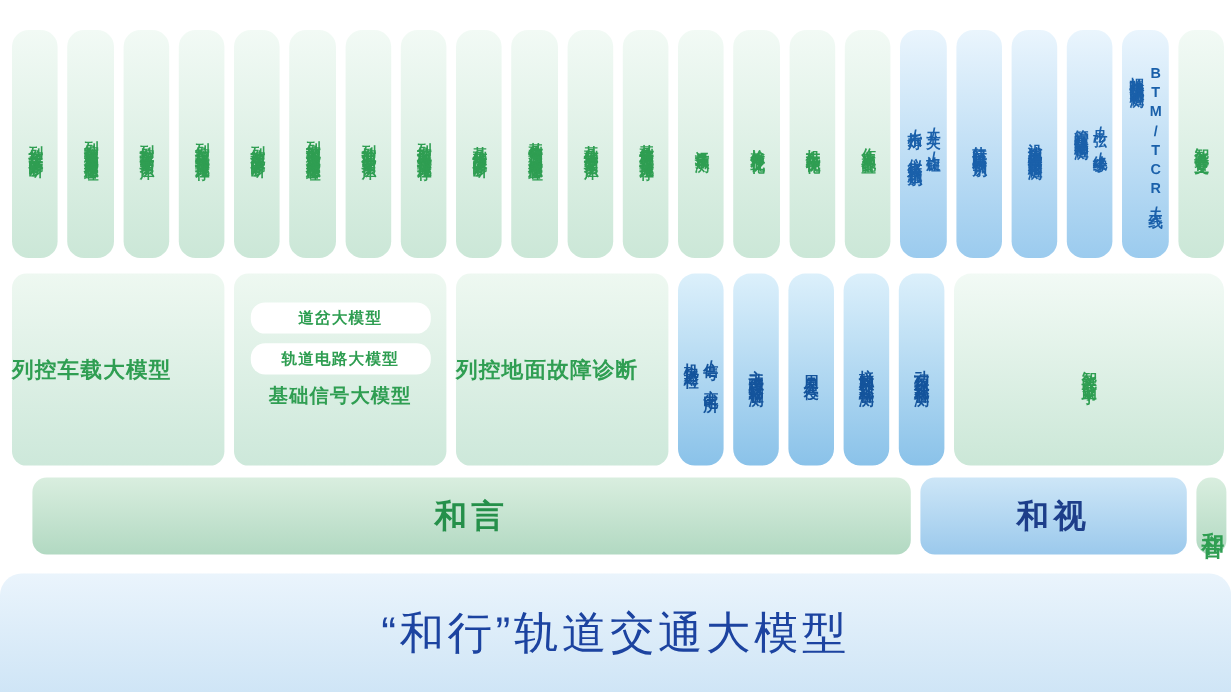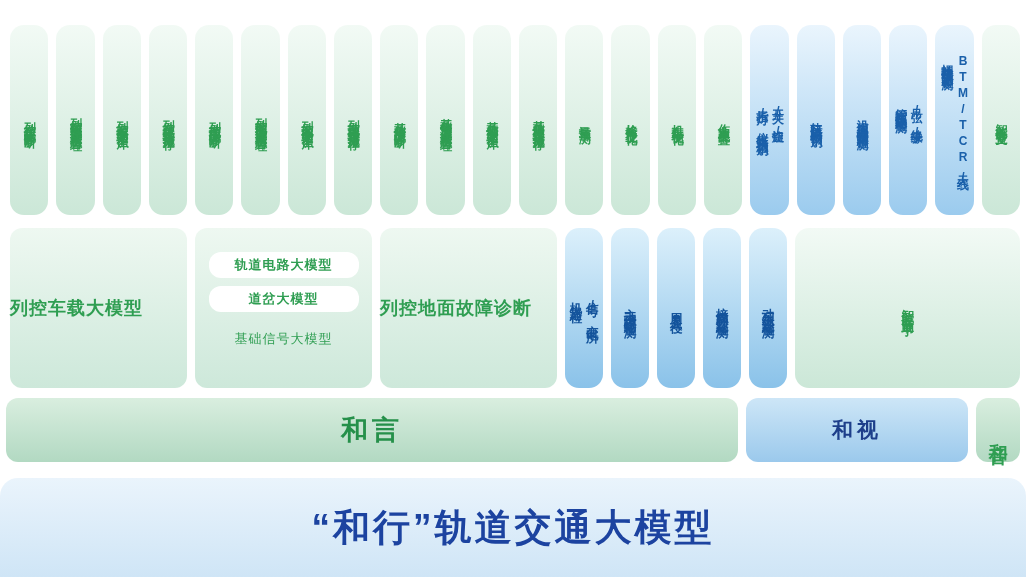--- a/index.html
+++ b/index.html
@@ -3,21 +3,21 @@
 <meta charset="utf-8">
 <style>
   html,body{margin:0;padding:0;background:#ffffff;}
   .stage{
     position:relative;width:1026px;height:577px;overflow:hidden;background:#ffffff;
     font-family:"Liberation Sans","DejaVu Sans",sans-serif;
   }
   
   .top-row{position:absolute;top:25px;left:10px;right:6px;height:190px;display:flex;gap:8px;}
   .mid-row{position:absolute;top:228px;left:10px;right:6px;height:160px;display:flex;gap:8px;}
-  .band-row{position:absolute;top:398px;left:6px;right:6px;height:64px;display:flex;gap:8px;}
+  .band-row{position:absolute;top:398px;left:27px;right:6px;height:64px;display:flex;gap:8px;}
   
   .pill{flex:1 1 0;border-radius:14px;display:flex;align-items:center;justify-content:center;}
   .pill.green{background:linear-gradient(180deg,#f2faf5 0%,#cbe7d7 100%);color:#2f9e52;}
   .pill.blue{background:linear-gradient(180deg,#eaf5fd 0%,#9bcbee 100%);color:#1a60aa;}
   .pill.mid-blue{background:linear-gradient(180deg,#dcf0fb 0%,#8ac2e9 100%);color:#14549c;}
   .vtext{
     writing-mode:vertical-rl;text-orientation:upright;white-space:pre-line;
     font-size:12px;font-weight:700;letter-spacing:2px;line-height:1.3;
   }
   .mid-row .vtext{letter-spacing:3px;font-size:12.5px;}
@@ -26,38 +26,38 @@
     flex:0 0 177px;border-radius:12px;
     background:linear-gradient(180deg,#eef8f1 0%,#cde8da 100%);
     display:flex;align-items:center;justify-content:flex-start;
     color:#2f9e52;font-size:18px;font-weight:700;letter-spacing:1px;
   }
   .model-box.signal{flex-direction:column;justify-content:flex-start;padding-top:24px;box-sizing:border-box;gap:8px;}
   .sub-pill{
     background:#ffffff;border-radius:12px;width:150px;padding:4px 0;text-align:center;
     font-size:13px;font-weight:700;color:#2f9e52;
   }
-  .signal-title{margin-top:10px;font-size:13px;font-weight:400;color:#2f9e52;letter-spacing:1px;}
+  .signal-title{font-size:16px;font-weight:700;color:#2f9e52;letter-spacing:1px;}
   .pill-group{flex:0 0 222px;display:flex;gap:8px;}
   .pill-group .pill{flex:1 1 0;}
   .assistant{flex:1 1 0;}
   
   .band{border-radius:12px;display:flex;align-items:center;justify-content:center;font-weight:700;}
   .band.heyan{flex:0 0 732px;background:linear-gradient(180deg,#d9eedf 0%,#b2d9c2 100%);color:#25904a;font-size:27px;letter-spacing:4px;}
-  .band.heshi{flex:0 0 222px;background:linear-gradient(180deg,#cde6f7 0%,#9bc9ec 100%);color:#1d3e8a;font-size:21px;letter-spacing:4px;text-align:center;}
+  .band.heshi{flex:0 0 222px;background:linear-gradient(180deg,#cde6f7 0%,#9bc9ec 100%);color:#1d3e8a;font-size:27px;letter-spacing:4px;text-align:center;}
   .band.heyin{flex:1 1 0;background:linear-gradient(180deg,#d9eedf 0%,#b2d9c2 100%);color:#2f9e52;}
   .band.heyin .vtext{font-size:19px;letter-spacing:3px;}
   
   .footer{
     position:absolute;left:0;right:0;top:478px;bottom:0;
     background:linear-gradient(180deg,#eaf4fc 0%,#cfe5f6 100%);
     border-radius:18px 18px 0 0;
     display:flex;align-items:center;justify-content:center;
   }
-  .footer-title{font-size:37px;font-weight:700;color:#1c43a0;letter-spacing:3px;}
+  .footer-title{font-size:37px;font-weight:400;color:#1c43a0;letter-spacing:3px;}
 </style>
 </head>
 <body>
 
 <div class="stage">
 
   <div class="top-row">
       <div class="pill green">
         <span class="vtext">列控车载故障诊断</span>
       </div>
@@ -128,22 +128,22 @@
         <span class="vtext">智能语音交互</span>
       </div>
     </div>
 
   <div class="mid-row">
     <div class="model-box">
       <span>列控车载大模型</span>
     </div>
     <div class="model-box signal">
       <div style="display:flex;flex-direction:column;gap:8px;align-items:center;">
+          <div class="sub-pill">道岔大模型</div>
           <div class="sub-pill">轨道电路大模型</div>
-          <div class="sub-pill">道岔大模型</div>
         </div>
       <div class="signal-title">基础信号大模型</div>
     </div>
     <div class="model-box">
       <span>列控地面故障诊断</span>
     </div>
     <div class="pill-group">
         <div class="pill mid-blue">
           <span class="vtext">信号/变电所
 机房巡检</span>

